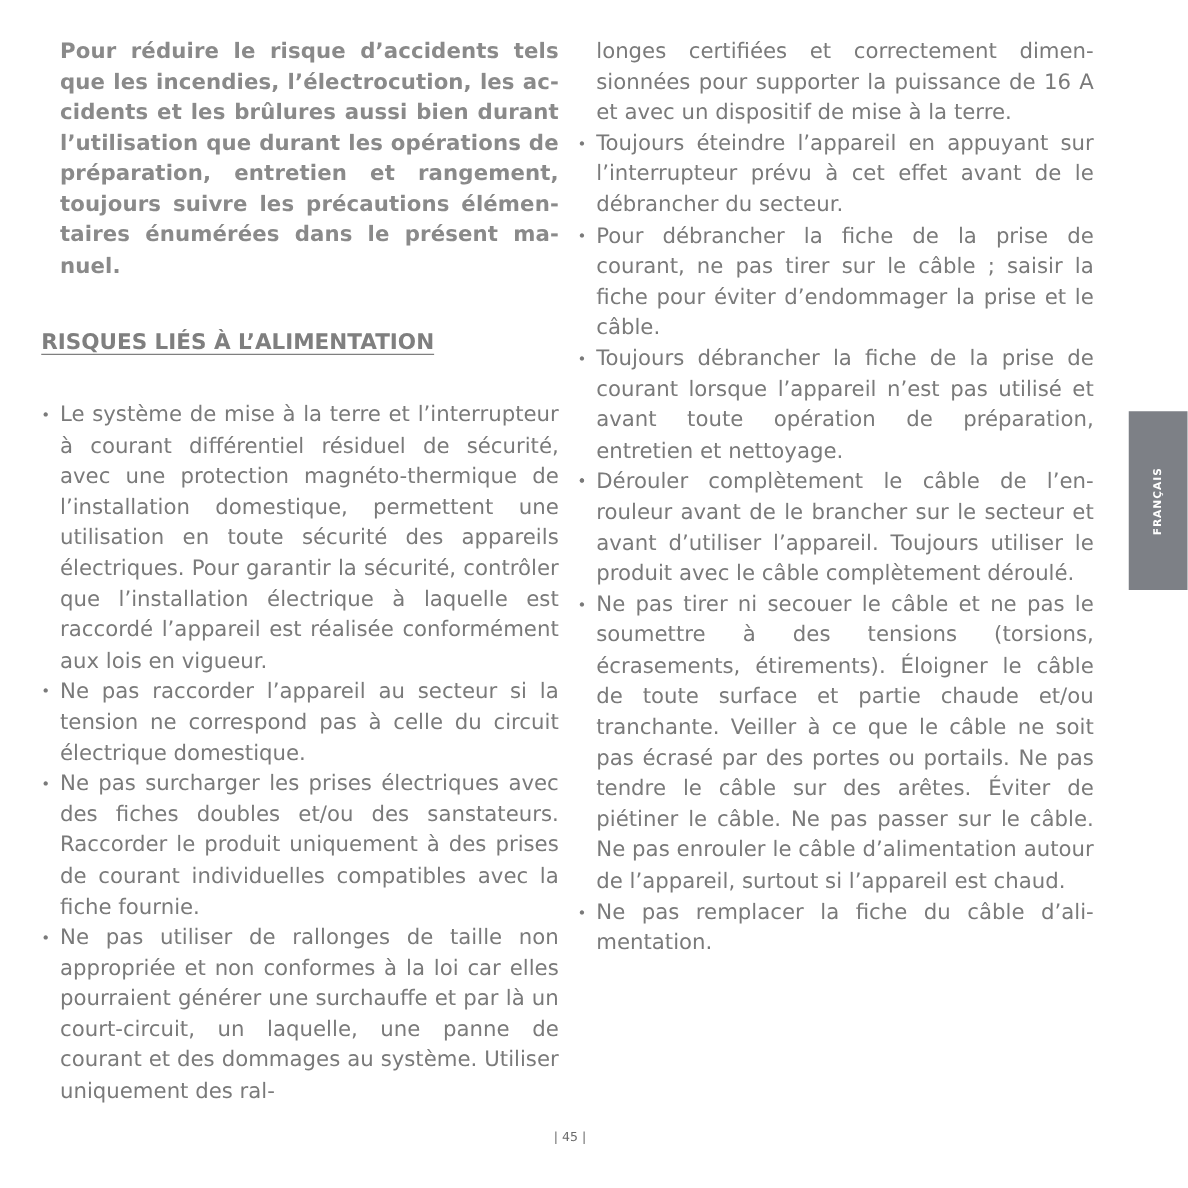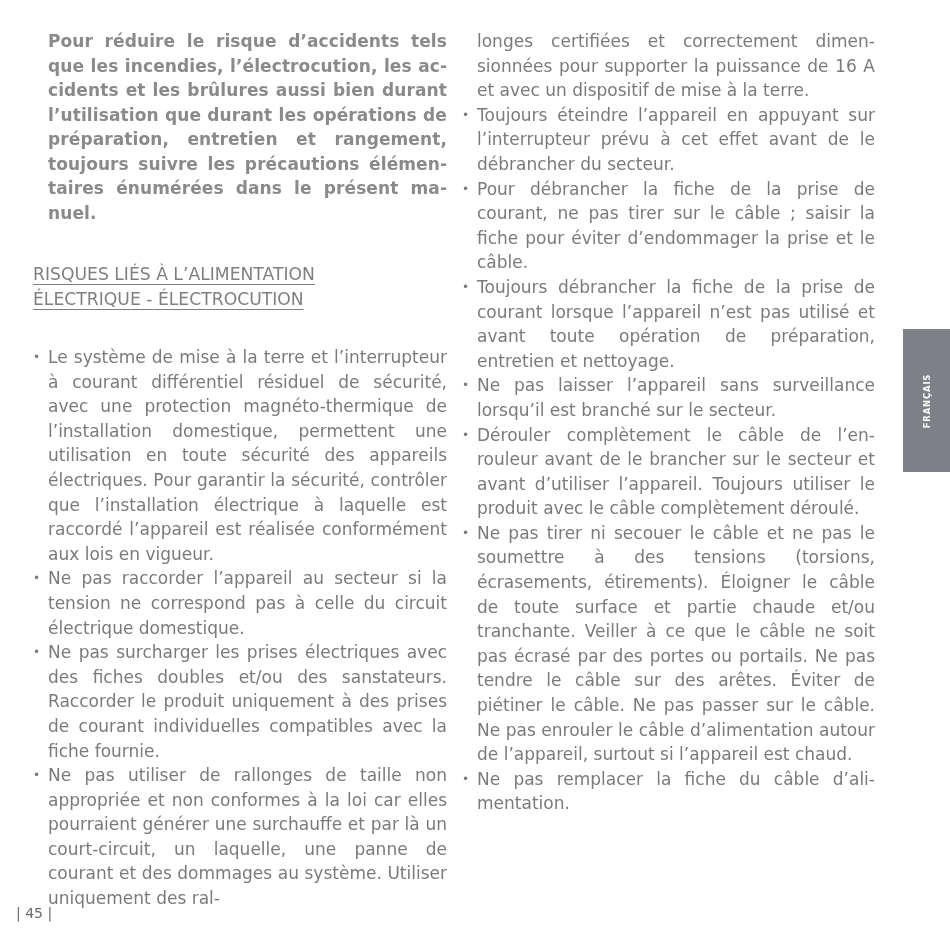--- a/index.html
+++ b/index.html
@@ -10,64 +10,63 @@
   .col { position: absolute; top: 29px; }
   .col-left { left: 33px; width: 414px; }
   .col-right { left: 462px; width: 413px; }
   .intro {
     font-weight: bold; color: #8a8a8a; font-size: 17px; line-height: 24.5px;
     text-align: justify; margin: 0 0 0 15px; letter-spacing: 0.1px; hyphens: manual;
   }
   .section-title {
     margin: 37px 0 0 0; font-size: 17.2px; line-height: 25px; color: #7f7f7f; font-weight: normal;
   }
-  .section-title span { text-decoration: underline; text-decoration-thickness: 1px; text-underline-offset: 4px; }
+  .section-title span { text-decoration: underline; text-decoration-thickness: 1px; text-underline-offset: 4px; font-weight: bold; }
   .items { list-style: none; margin: 0; padding: 0; }
   .col-left .items { margin-top: 33px; }
   .item {
     position: relative; padding-left: 15px; font-size: 17px; line-height: 24.6px; text-align: justify;
     text-align-last: left;
   }
   .item .bullet { position: absolute; left: 0; top: 0; font-size: 12px; color: #7a7a7a; }
   .cont { padding-left: 15px; font-size: 17px; line-height: 24.6px; text-align: justify; text-align-last: left; }
   .lang-tab {
     position: absolute; left: 903px; top: 329px; width: 47px; height: 143px; background: #7d8086;
   }
   .lang-tab span {
     position: absolute; left: 50%; top: 50%; transform: translate(-50%, -50%) rotate(-90deg);
     color: #ffffff; font-weight: bold; font-size: 8.5px; letter-spacing: 0.8px; white-space: nowrap;
   }
   .page-num {
-    position: absolute; left: 16px; width: 912px; top: 905px; font-size: 14px; color: #6a6a6a;
+    position: absolute; left: 0; width: 912px; top: 905px; text-align: center; font-size: 10px; color: #6a6a6a;
   }
 </style>
 </head>
 <body>
 
 <div class="col col-left">
   <p class="intro">Pour réduire le risque d’accidents tels que les incendies, l’électrocution, les ac­cidents et les brûlures aussi bien durant l’utilisation que durant les opérations de préparation, entretien et rangement, toujours suivre les précautions élémen­taires énumérées dans le présent ma­nuel.</p>
   <div class="section-title">
     <span>RISQUES LIÉS À L’ALIMENTATION </span><br>
-    <span>ÉLECTRIQUE - ÉLECTROCUTION</span>
   </div>
   <ul class="items">
     <li class="item"><span class="bullet">•</span><span>Le système de mise à la terre et l’inter­rupteur à courant différentiel résiduel de sécurité, avec une protection ma­gnéto-thermique de l’installation dome­stique, permettent une utilisation en toute sécurité des appareils électriques. Pour garantir la sécurité, contrôler que l’installation électrique à laquelle est raccordé l’appareil est réalisée confor­mément aux lois en vigueur.</span></li>
     <li class="item"><span class="bullet">•</span><span>Ne pas raccorder l’appareil au secteur si la tension ne correspond pas à celle du circuit électrique domestique.</span></li>
     <li class="item"><span class="bullet">•</span><span>Ne pas surcharger les prises électriques avec des fiches doubles et/ou des sans­tateurs. Raccorder le produit uniquement à des prises de courant individuelles compatibles avec la fiche fournie.</span></li>
     <li class="item"><span class="bullet">•</span><span>Ne pas utiliser de rallonges de taille non appropriée et non conformes à la loi car elles pourraient générer une surchauffe et par là un court-circuit, un laquelle, une panne de courant et des dommages au système. Utiliser uniquement des ral-</span></li>
   </ul>
 </div>
 
 <div class="col col-right">
   <div class="cont">longes certifiées et correctement dimen­sionnées pour supporter la puissance de 16 A et avec un dispositif de mise à la terre.</div>
   <ul class="items">
     <li class="item"><span class="bullet">•</span><span>Toujours éteindre l’appareil en appuyant sur l’interrupteur prévu à cet effet avant de le débrancher du secteur.</span></li>
     <li class="item"><span class="bullet">•</span><span>Pour débrancher la fiche de la prise de courant, ne pas tirer sur le câble ; saisir la fiche pour éviter d’endommager la prise et le câble.</span></li>
     <li class="item"><span class="bullet">•</span><span>Toujours débrancher la fiche de la prise de courant lorsque l’appareil n’est pas utilisé et avant toute opération de pré­paration, entretien et nettoyage.</span></li>
-    <li class="item"><span class="bullet">•</span><span>Ne pas laisser l’appareil sans surveil­lance lorsqu’il est branché sur le secteur.</span></li>
+    <li class="item"><span class="bullet">•</span></li>
     <li class="item"><span class="bullet">•</span><span>Dérouler complètement le câble de l’en­rouleur avant de le brancher sur le sec­teur et avant d’utiliser l’appareil. Tou­jours utiliser le produit avec le câble complètement déroulé.</span></li>
     <li class="item"><span class="bullet">•</span><span>Ne pas tirer ni secouer le câble et ne pas le soumettre à des tensions (tor­sions, écrasements, étirements). Éloi­gner le câble de toute surface et partie chaude et/ou tranchante. Veiller à ce que le câble ne soit pas écrasé par des portes ou portails. Ne pas tendre le câ­ble sur des arêtes. Éviter de piétiner le câble. Ne pas passer sur le câble. Ne pas enrouler le câble d’alimentation autour de l’appareil, surtout si l’appareil est chaud.</span></li>
     <li class="item"><span class="bullet">•</span><span>Ne pas remplacer la fiche du câble d’ali­mentation.</span></li>
   </ul>
 </div>
 
 <div class="lang-tab">
   <span>FRANÇAIS</span>
 </div>
 

